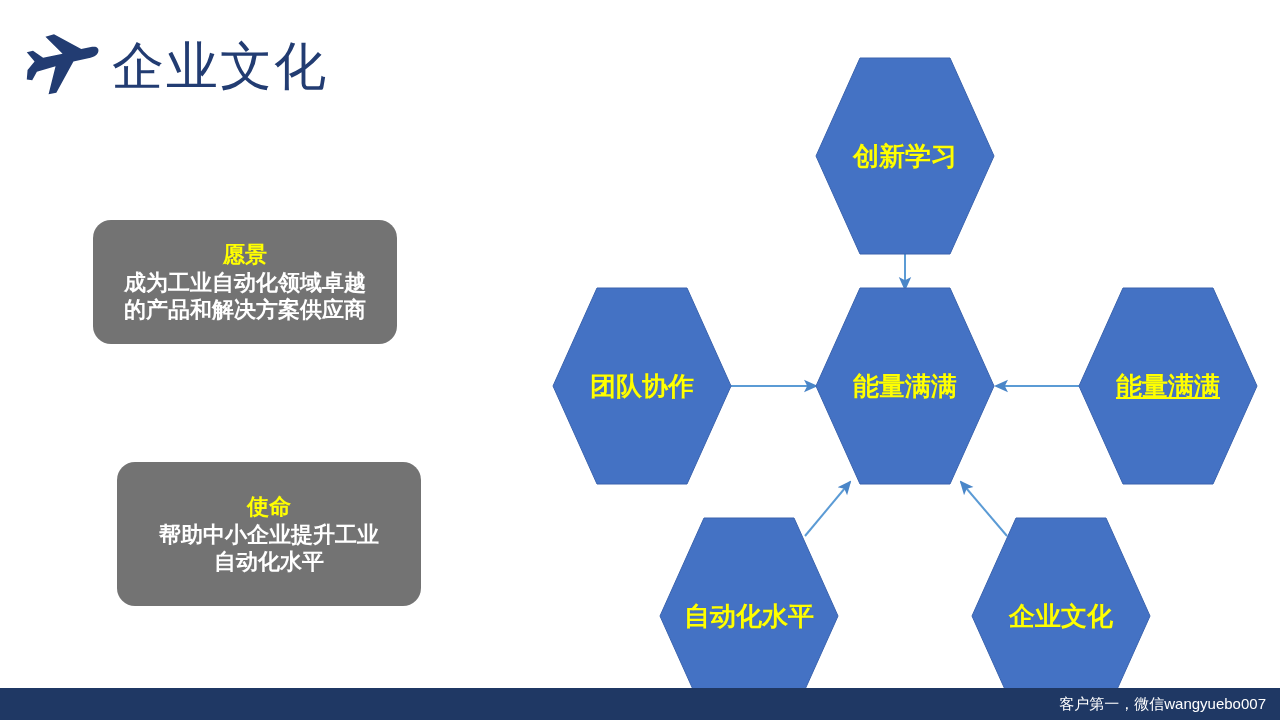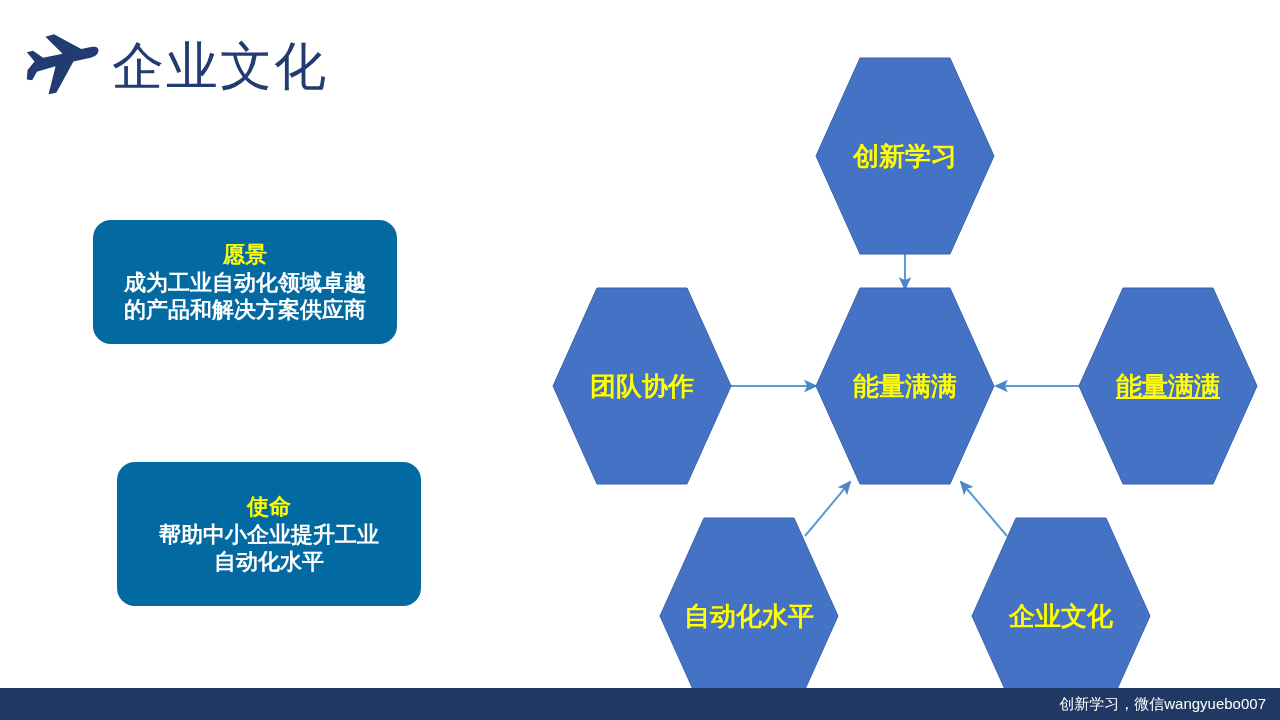--- a/index.html
+++ b/index.html
@@ -41,21 +41,21 @@
     line-height: 72px;
     color: #223c72;
     font-weight: 400;
     letter-spacing: 2px;
     white-space: nowrap;
   }
 
   
   .info-card {
     position: absolute;
-    background: #0369a1;
+    background: #737373;
     border-radius: 18px;
     box-sizing: border-box;
     text-align: center;
     padding: 0 8px;
     display: flex;
     flex-direction: column;
     justify-content: center;
   }
   #card-vision {
     left: 93px;
@@ -189,16 +189,16 @@
     
     <div class="hex-label" style="left:385px; top:133px;">创新学习</div>
     <div class="hex-label" style="left:385px; top:363px;">能量满满</div>
     <div class="hex-label" style="left:122px; top:363px;">团队协作</div>
     <div class="hex-label" style="left:648px; top:363px;text-decoration:underline;">能量满满</div>
     <div class="hex-label" style="left:229px; top:593px;">自动化水平</div>
     <div class="hex-label" style="left:541px; top:593px;">企业文化</div>
   </div>
 
   <div id="footer-bar">
-    <div id="footer-text">创新学习，微信wangyuebo007</div>
+    <div id="footer-text">客户第一，微信wangyuebo007</div>
   </div>
 
 </div>
 
 </body></html>

